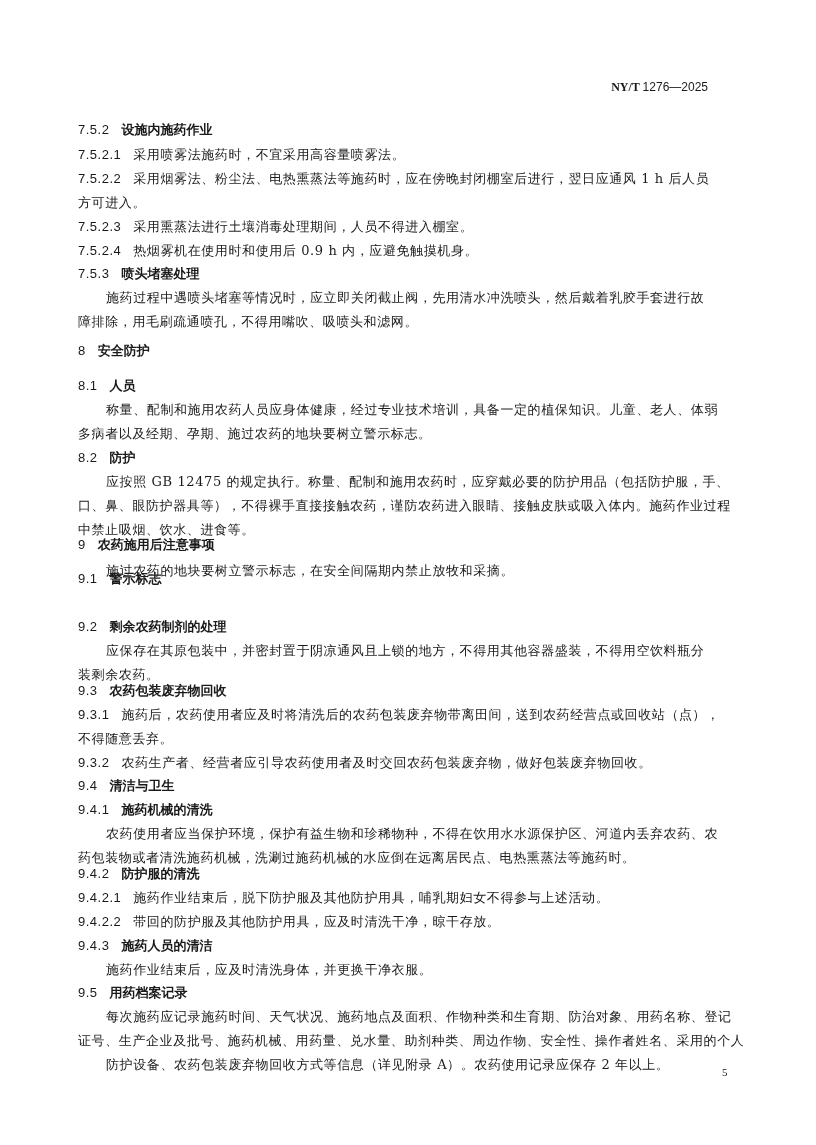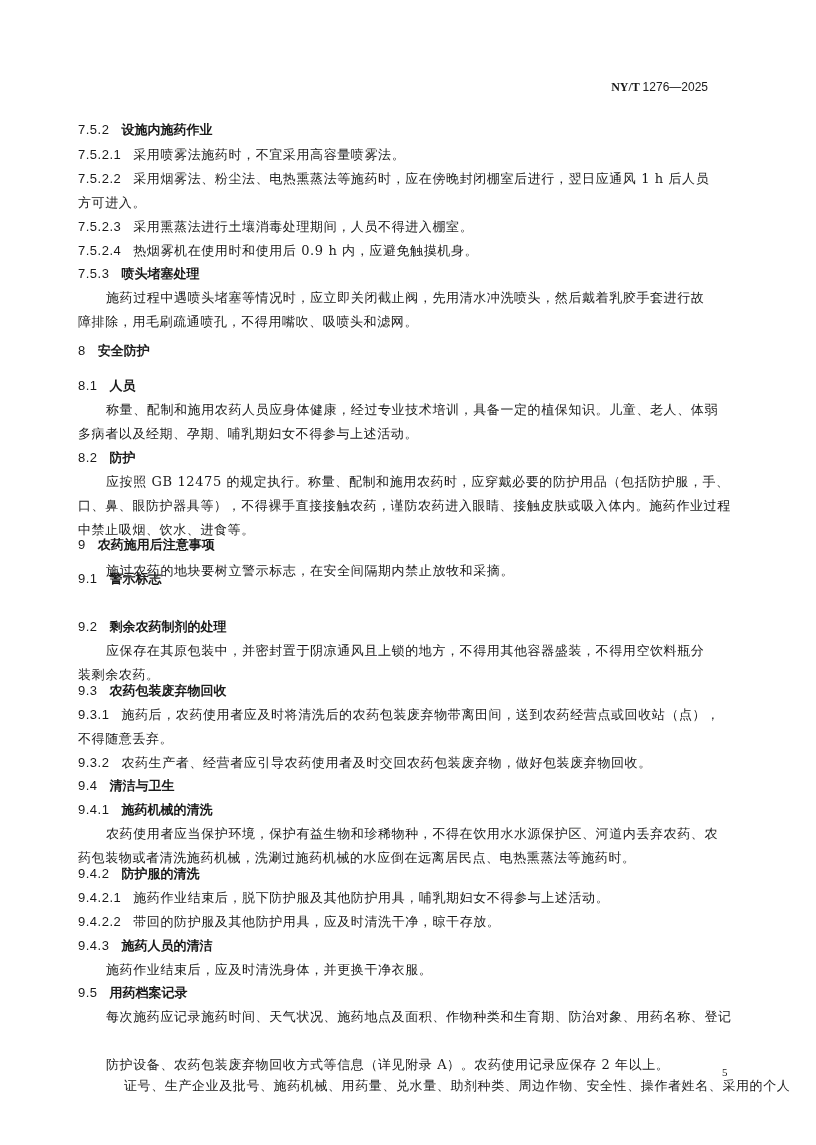--- a/index.html
+++ b/index.html
@@ -30,21 +30,21 @@
     <div class="line" style="top: 171px;"><span class="cl">7.5.2.2</span><span class="jl">采用烟雾法、粉尘法、电热熏蒸法等施药时，应在傍晚封闭棚室后进行，翌日应通风 1 h 后人员</span></div>
     <div class="line" style="top: 195px;"><span class="jl">方可进入。</span></div>
     <div class="line" style="top: 219px;"><span class="cl">7.5.2.3</span><span class="jl">采用熏蒸法进行土壤消毒处理期间，人员不得进入棚室。</span></div>
     <div class="line" style="top: 243px;"><span class="cl">7.5.2.4</span><span class="jl">热烟雾机在使用时和使用后 0.9 h 内，应避免触摸机身。</span></div>
     <div class="line" style="top: 266px;"><span class="cl">7.5.3</span><span class="hd">喷头堵塞处理</span></div>
     <div class="line indent" style="top: 290px;"><span class="jl">施药过程中遇喷头堵塞等情况时，应立即关闭截止阀，先用清水冲洗喷头，然后戴着乳胶手套进行故</span></div>
     <div class="line" style="top: 314px;"><span class="jl">障排除，用毛刷疏通喷孔，不得用嘴吹、吸喷头和滤网。</span></div>
     <div class="line" style="top: 343px;"><span class="cl">8</span><span class="hd">安全防护</span></div>
     <div class="line" style="top: 378px;"><span class="cl">8.1</span><span class="hd">人员</span></div>
     <div class="line indent" style="top: 402px;"><span class="jl">称量、配制和施用农药人员应身体健康，经过专业技术培训，具备一定的植保知识。儿童、老人、体弱</span></div>
-    <div class="line" style="top: 426px;"><span class="jl">多病者以及经期、孕期、哺乳期妇女不得参与上述活动。</span></div>
+    <div class="line" style="top: 426px;"><span class="jl">多病者以及经期、孕期、施过农药的地块要树立警示标志。</span></div>
     <div class="line" style="top: 450px;"><span class="cl">8.2</span><span class="hd">防护</span></div>
     <div class="line indent" style="top: 474px;"><span class="jl">应按照 GB 12475 的规定执行。称量、配制和施用农药时，应穿戴必要的防护用品（包括防护服，手、</span></div>
     <div class="line" style="top: 498px;"><span class="jl">口、鼻、眼防护器具等），不得裸手直接接触农药，谨防农药进入眼睛、接触皮肤或吸入体内。施药作业过程</span></div>
     <div class="line" style="top: 522px;"><span class="jl">中禁止吸烟、饮水、进食等。</span></div>
     <div class="line" style="top: 537px;"><span class="cl">9</span><span class="hd">农药施用后注意事项</span></div>
     <div class="line" style="top: 571px;"><span class="cl">9.1</span><span class="hd">警示标志</span></div>
     <div class="line indent" style="top: 563px;"><span class="jl">施过农药的地块要树立警示标志，在安全间隔期内禁止放牧和采摘。</span></div>
     <div class="line" style="top: 619px;"><span class="cl">9.2</span><span class="hd">剩余农药制剂的处理</span></div>
     <div class="line indent" style="top: 643px;"><span class="jl">应保存在其原包装中，并密封置于阴凉通风且上锁的地方，不得用其他容器盛装，不得用空饮料瓶分</span></div>
     <div class="line" style="top: 667px;"><span class="jl">装剩余农药。</span></div>
@@ -56,17 +56,17 @@
     <div class="line" style="top: 802px;"><span class="cl">9.4.1</span><span class="hd">施药机械的清洗</span></div>
     <div class="line indent" style="top: 826px;"><span class="jl">农药使用者应当保护环境，保护有益生物和珍稀物种，不得在饮用水水源保护区、河道内丢弃农药、农</span></div>
     <div class="line" style="top: 850px;"><span class="jl">药包装物或者清洗施药机械，洗涮过施药机械的水应倒在远离居民点、电热熏蒸法等施药时。</span></div>
     <div class="line" style="top: 866px;"><span class="cl">9.4.2</span><span class="hd">防护服的清洗</span></div>
     <div class="line" style="top: 890px;"><span class="cl">9.4.2.1</span><span class="jl">施药作业结束后，脱下防护服及其他防护用具，哺乳期妇女不得参与上述活动。</span></div>
     <div class="line" style="top: 914px;"><span class="cl">9.4.2.2</span><span class="jl">带回的防护服及其他防护用具，应及时清洗干净，晾干存放。</span></div>
     <div class="line" style="top: 938px;"><span class="cl">9.4.3</span><span class="hd">施药人员的清洁</span></div>
     <div class="line indent" style="top: 962px;"><span class="jl">施药作业结束后，应及时清洗身体，并更换干净衣服。</span></div>
     <div class="line" style="top: 985px;"><span class="cl">9.5</span><span class="hd">用药档案记录</span></div>
     <div class="line indent" style="top: 1009px;"><span class="jl">每次施药应记录施药时间、天气状况、施药地点及面积、作物种类和生育期、防治对象、用药名称、登记</span></div>
-    <div class="line" style="top: 1078px; margin-left: 46px;"><span class="jl">证号、生产企业及批号、施药机械、用药量、兑水量、助剂种类、周边作物、安全性、操作者姓名、采用的个人</span></div>
+    <div class="line" style="top: 1033px;"><span class="jl">证号、生产企业及批号、施药机械、用药量、兑水量、助剂种类、周边作物、安全性、操作者姓名、采用的个人</span></div>
     <div class="line" style="top: 1057px; margin-left: 28px;"><span class="jl">防护设备、农药包装废弃物回收方式等信息（详见附录 A）。农药使用记录应保存 2 年以上。</span></div>
   </div>
 
 <div class="page-num">5</div>
 
 </body></html>

